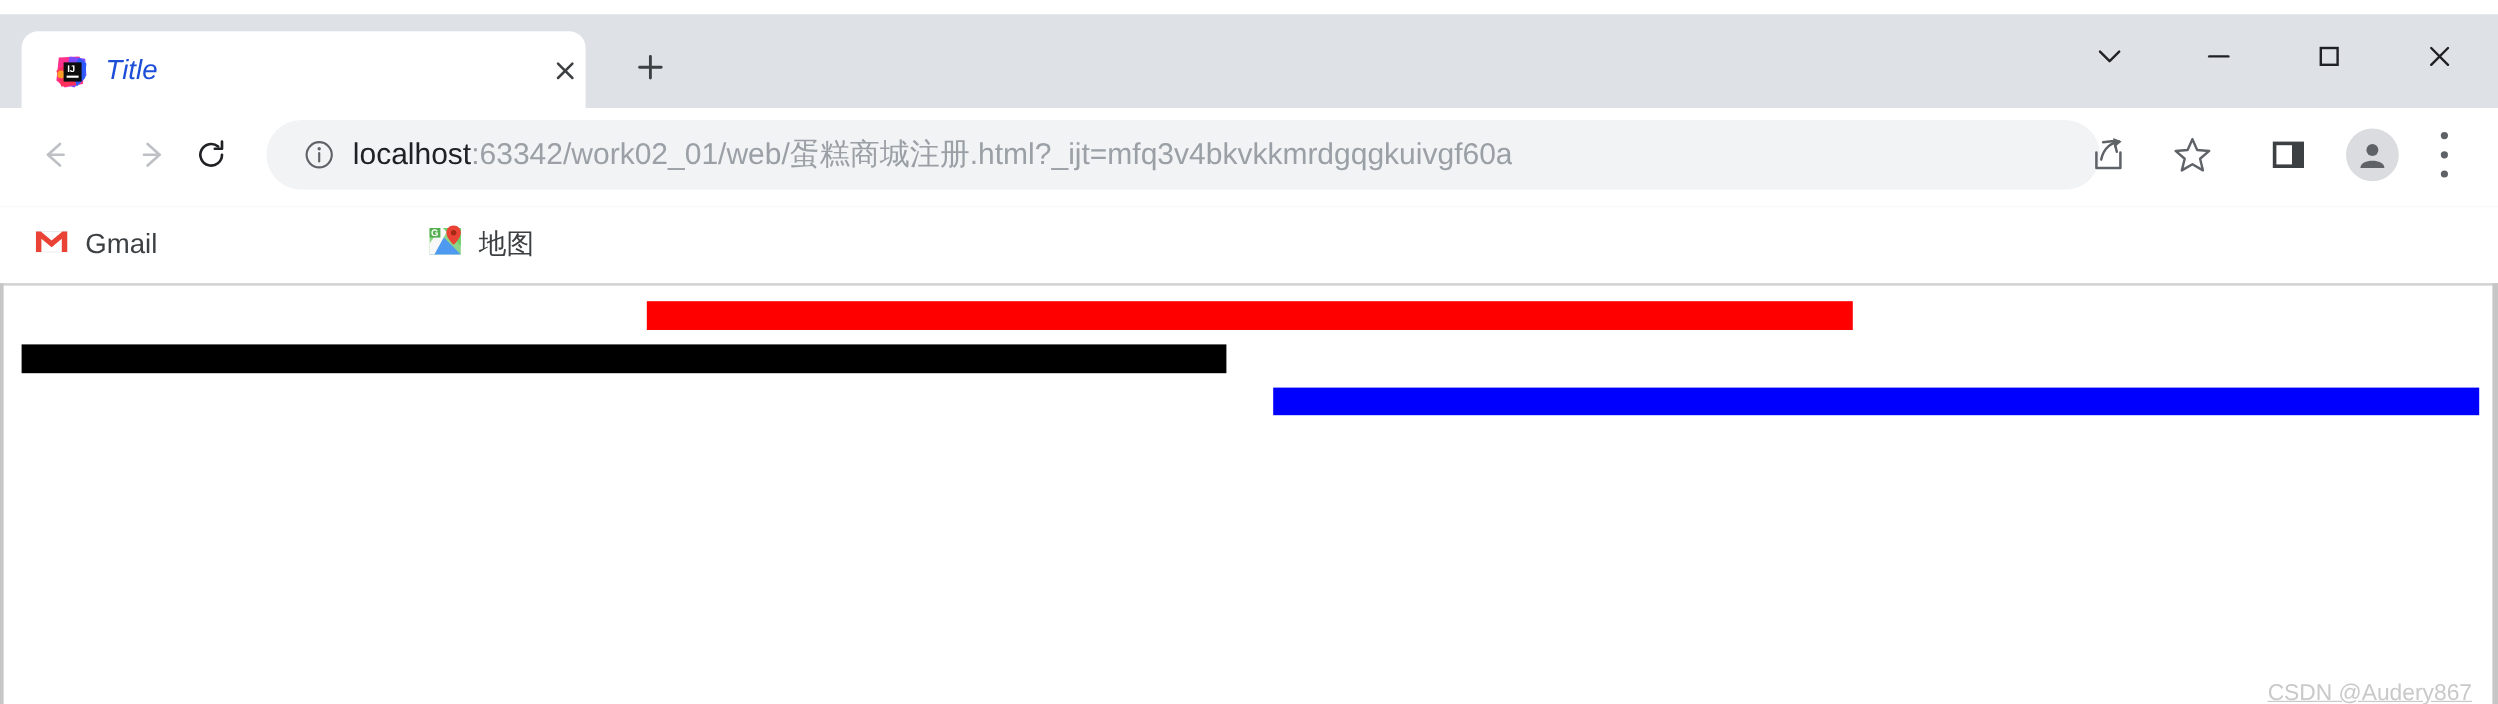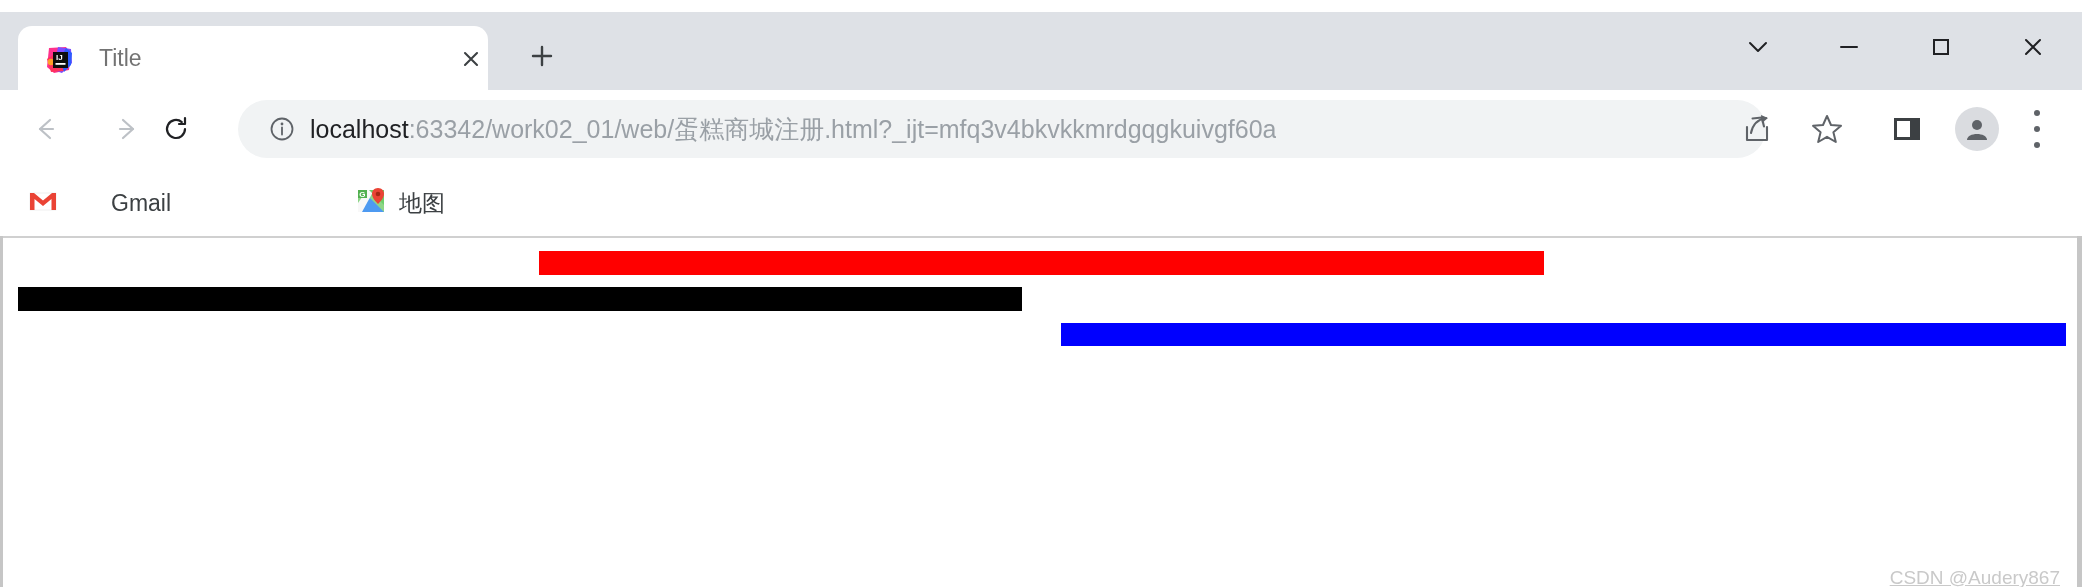--- a/index.html
+++ b/index.html
@@ -46,29 +46,30 @@
   }
   #tab-favicon {
     position: absolute;
     left: 26px;
     top: 19px;
     width: 30px;
     height: 30px;
   }
   #tab-title {
     position: absolute;
-    left: 81px;
+    left: 70px;
     top: 0;
     height: 64px;
     line-height: 64px;
     font-size: 23px;
-    color: #737373;
+    color: #1d4ed8;
     white-space: nowrap;
     overflow: hidden;
     max-width: 330px;
+    font-style: italic;
   }
   #tab-close {
     position: absolute;
     left: 438px;
     top: 18px;
     width: 30px;
     height: 30px;
     border-radius: 50%;
     display: flex;
     align-items: center;
@@ -118,21 +119,21 @@
     display: flex;
     align-items: center;
     justify-content: center;
   }
   #nav-back    { left: 17px; }
   #nav-forward { left: 98px; }
   #nav-reload  { left: 147px; }
 
   #omnibox {
     position: absolute;
-    left: 238px;
+    left: 222px;
     top: 10px;
     width: 1528px;
     height: 58px;
     background: #f1f3f4;
     border-radius: 29px;
     display: flex;
     align-items: center;
   }
   #site-info-icon {
     position: absolute;
@@ -221,21 +222,21 @@
     align-items: center;
     border-radius: 6px;
     padding: 0 8px;
   }
   .bookmark-label {
     font-size: 23px;
     color: #3c4043;
     margin-left: 13px;
     white-space: nowrap;
   }
-  #bookmark-0 { left: 20px; gap: 40px; }
+  #bookmark-0 { left: 20px; }
   #bookmark-1 { left: 165px; }
   #bookmark-2 { left: 348px; }
 
   
   #page-viewport {
     position: absolute;
     left: 0; top: 224px;
     width: 2082px;
     height: 363px;
     background: #ffffff;

